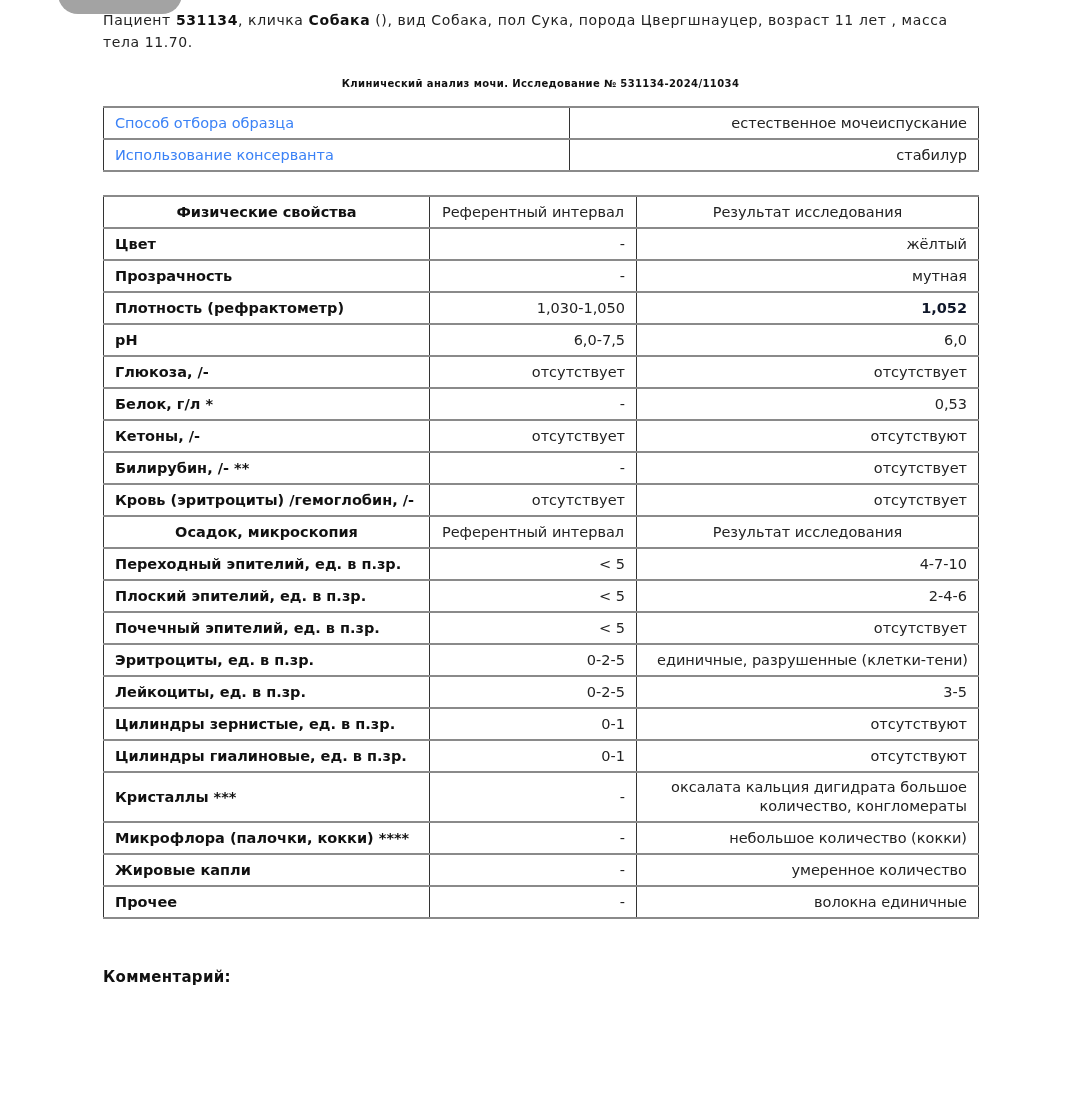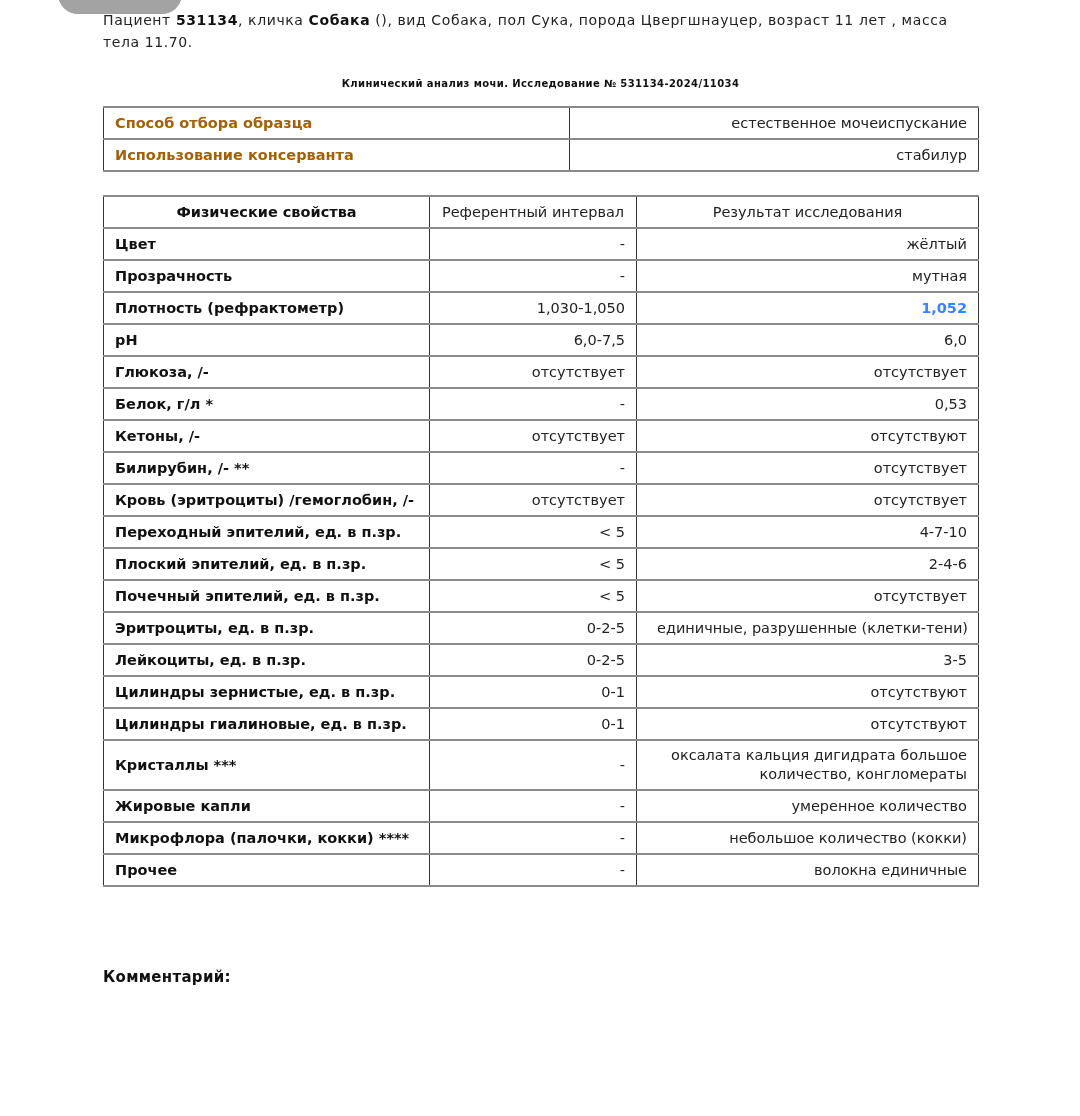--- a/index.html
+++ b/index.html
@@ -11,28 +11,28 @@
              font-size:14px; line-height:22px; letter-spacing:0.6px; color:#222; }
   .patient b { font-weight:bold; color:#111; }
   .title { position:absolute; left:103px; top:78px; width:875px; text-align:center;
            font-size:10px; font-weight:bold; letter-spacing:0.4px; color:#111; }
   table { border-collapse:collapse; position:absolute; left:103px; width:875px;
           font-size:14.5px; table-layout:fixed; }
   td { border:1px solid #333; border-top:2px solid #8a8a8a; border-bottom:2px solid #8a8a8a;
        padding:0 11px; height:30px; vertical-align:middle; }
   .t1 { top:106px; }
   .t1 td { height:30px; }
-  .t1 td.lbl { font-weight:bold; color:#a16207; }
+  .t1 td.lbl { font-weight:normal; color:#3b82f6; }
   .t1 td.val { text-align:right; color:#222; }
   .t2 { top:195px; }
   .t2 td.name { font-weight:bold; color:#111; }
   .t2 td.ref, .t2 td.res { text-align:right; color:#222; }
   .t2 tr.sec td.name { text-align:center; }
   .t2 tr.sec td.ref, .t2 tr.sec td.res { text-align:center; }
-  .t2 td.res.bold { font-weight:bold; color:#3b82f6;margin-left:31px; }
+  .t2 td.res.bold { font-weight:bold; color:#0f172a;margin-left:31px; }
   .t2 tr.tall td { height:48px; line-height:19px; }
   .comment { position:absolute; left:103px; top:968px; font-size:15px;
              font-weight:bold; color:#111; letter-spacing:0.3px; }
 </style>
 </head>
 <body>
 
 <div class="pill"></div>
 
 <div class="patient"><span>Пациент </span><b>531134</b><span>, кличка </span><b>Собака</b><span> (), вид Собака, пол Сука, порода Цвергшнауцер, возраст 11 лет , масса тела 11.70.</span></div>
@@ -108,20 +108,25 @@
         <td class="name">Билирубин, /- **</td>
         <td class="ref">-</td>
         <td class="res">отсутствует</td>
       </tr>
     <tr>
         <td class="name">Кровь (эритроциты) /гемоглобин, /-</td>
         <td class="ref">отсутствует</td>
         <td class="res">отсутствует</td>
       </tr>
 
+    <tr class="sec">
+      <td class="name">Осадок, микроскопия</td>
+      <td class="ref">Референтный интервал</td>
+      <td class="res">Результат исследования</td>
+    </tr>
     <tr>
         <td class="name">Переходный эпителий, ед. в п.зр.</td>
         <td class="ref">&lt; 5</td>
         <td class="res">4-7-10</td>
       </tr>
     <tr>
         <td class="name">Плоский эпителий, ед. в п.зр.</td>
         <td class="ref">&lt; 5</td>
         <td class="res">2-4-6</td>
       </tr>
@@ -149,28 +154,28 @@
         <td class="name">Цилиндры гиалиновые, ед. в п.зр.</td>
         <td class="ref">0-1</td>
         <td class="res">отсутствуют</td>
       </tr>
     <tr class="tall">
         <td class="name">Кристаллы ***</td>
         <td class="ref">-</td>
         <td class="res" style="padding-left:20px;">оксалата кальция дигидрата большое количество, конгломераты</td>
       </tr>
     <tr>
+        <td class="name">Микрофлора (палочки, кокки) ****</td>
+        <td class="ref">-</td>
+        <td class="res">небольшое количество (кокки)</td>
+      </tr>
+    <tr>
         <td class="name">Жировые капли</td>
         <td class="ref">-</td>
         <td class="res">умеренное количество</td>
-      </tr>
-    <tr>
-        <td class="name">Микрофлора (палочки, кокки) ****</td>
-        <td class="ref">-</td>
-        <td class="res">небольшое количество (кокки)</td>
       </tr>
     <tr>
         <td class="name">Прочее</td>
         <td class="ref">-</td>
         <td class="res">волокна единичные</td>
       </tr>
   </tbody>
 </table>
 
 <div class="comment">Комментарий:</div>

